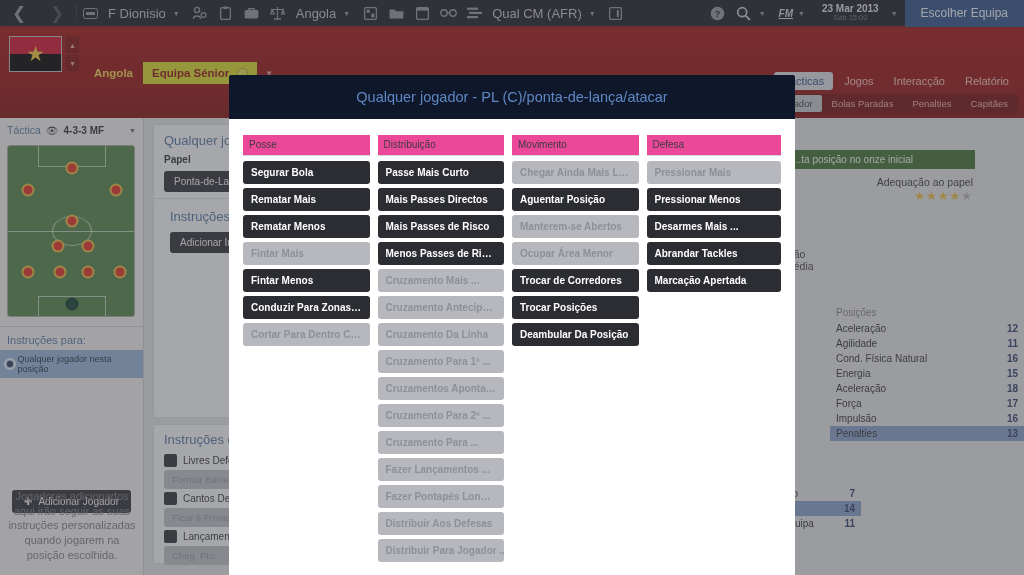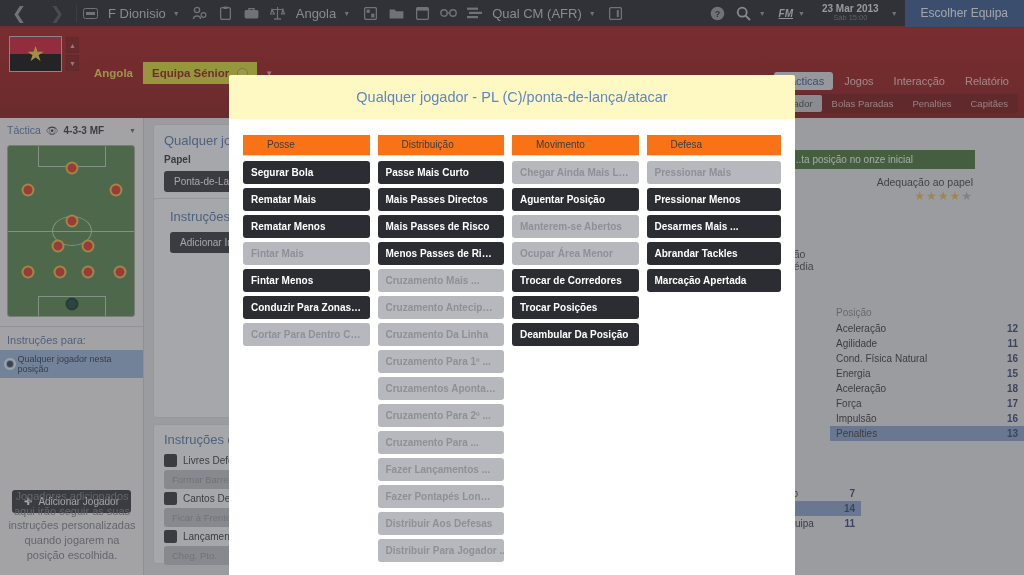--- a/index.html
+++ b/index.html
@@ -128,28 +128,28 @@
   .chkbox { width:13px; height:13px; border-radius:2px; background:#2b2d33; }
   .selbox { background:#b6b8bd; color:#8d8f95; font-size:9.5px; padding:4px 8px; border-radius:3px;
     display:flex; align-items:center; }
   .selbox .cc { margin-left:auto; font-size:7px; }
 
   .dimmer { position:absolute; top:0; left:0; width:1024px; height:575px;
     background:rgba(80,80,84,0.45); }
 
   
   .modal { position:absolute; left:229px; top:75px; width:566px; }
-  .modal-head { background:#fef9c3; height:44px; display:flex; align-items:center;
+  .modal-head { background:#0f172a; height:44px; display:flex; align-items:center;
     justify-content:center; border-radius:2px 2px 0 0; }
   .modal-title { color:#5e87c4; font-size:14.5px; }
   .modal-body { background:#ffffff; padding:16px 14px 10px 14px; }
   .cols { display:flex; gap:0; }
   .col { width:25%; padding-right:8px; }
-  .col-head { color:#3a3c42; font-size:10px; background:#f97316; border-bottom:1px solid #d6d7d9;
-    padding:4px 6px 5px 24px; margin-bottom:5px; }
+  .col-head { color:#3a3c42; font-size:10px; background:#ec4899; border-bottom:1px solid #d6d7d9;
+    padding:4px 6px 5px 6px; margin-bottom:5px; }
   .opt { font-size:10px; font-weight:bold; border-radius:3px; padding:6px 8px; margin-bottom:4px;
     white-space:nowrap; overflow:hidden; text-overflow:ellipsis; }
   .opt.on { background:#2b2d33; color:#ffffff; }
   .opt.off { background:#b6b8bd; color:#8e9096; }
   .opt.drop { display:flex; align-items:center; }
 </style>
 </head>
 <body>
 
 <div id="root">
@@ -461,21 +461,21 @@
 
       <div class="greenbar" style="left:640px; top:32px; width:190px;">...ta posição no onze inicial</div>
       <div class="adeq" style="left:680px; top:58px; width:148px;">
         <div>Adequação ao papel</div>
         <div class="stars">★★★★<i>★</i></div>
       </div>
       <div style="position:absolute; left:640px; top:130px; color:#3a3c42; font-size:10.5px;">...ão média</div>
     </div>
 
     <div class="rpanel">
-      <div class="attrhdr" style="margin-top:186px;">Posição</div>
+      <div class="attrhdr" style="margin-top:186px;">Posições</div>
       <div class="sbrow">
           <span class="nm">Aceleração</span>
           <span class="vl">12</span>
         </div>
       <div class="sbrow">
           <span class="nm">Agilidade</span>
           <span class="vl">11</span>
         </div>
       <div class="sbrow">
           <span class="nm">Cond. Física Natural</span>

